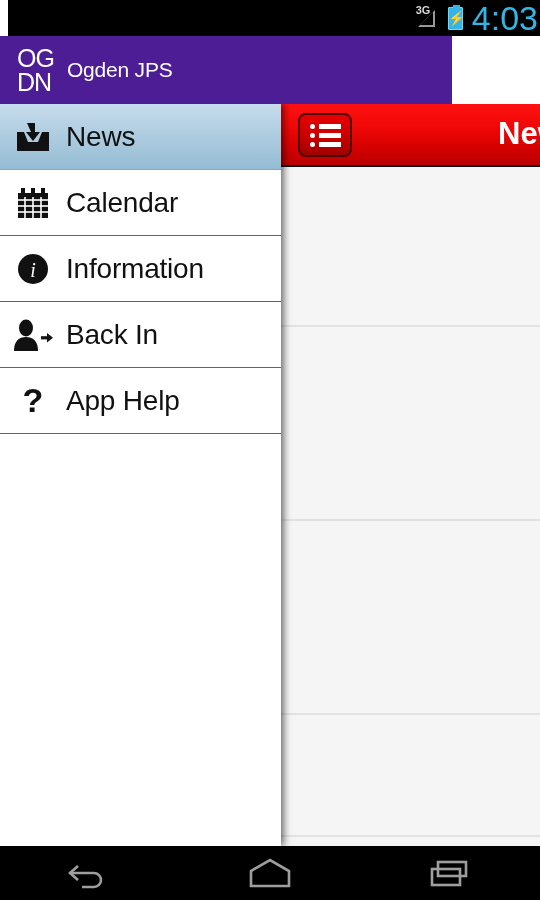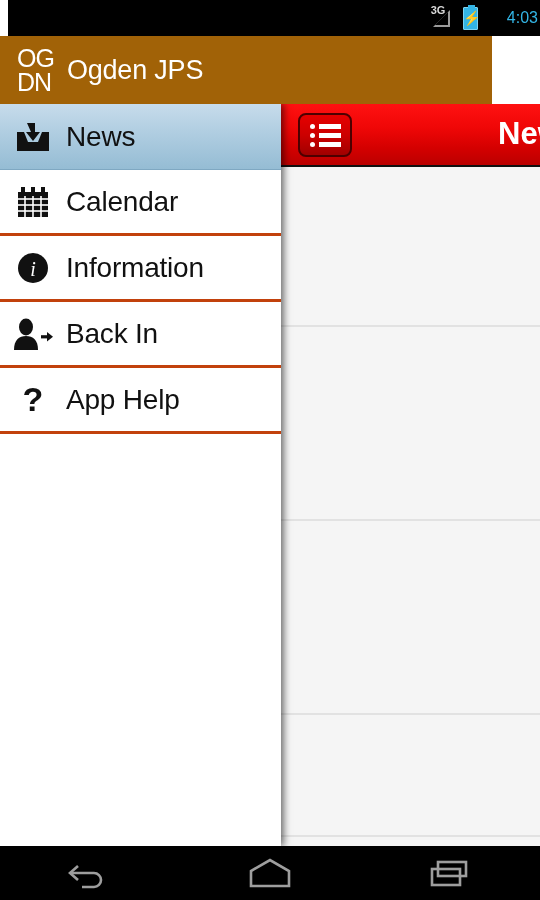--- a/index.html
+++ b/index.html
@@ -77,48 +77,47 @@
   .sb-batt .bolt {
     position: absolute;
     inset: 0;
     color: #ffffff;
     font-size: 14px;
     line-height: 21px;
     text-align: center;
   }
   .sb-time {
     color: #33b5e5;
-    font-size: 16px;
+    font-size: 34px;
     line-height: 26px;
     letter-spacing: 0px;
-    margin-left: 20px;
   }
 
   
   #appbar {
     position: absolute;
     top: 36px; left: 0;
-    width: 492px; height: 68px;
-    background: #a16207;
+    width: 452px; height: 68px;
+    background: #4c1d95;
     display: flex;
     align-items: center;
     box-sizing: border-box;
     padding-left: 17px;
   }
   #app-logo {
     color: #ffffff;
     font-size: 25px;
     line-height: 24px;
     letter-spacing: -1px;
     font-weight: normal;
     margin-right: 13px;
   }
   #app-title {
     color: #ffffff;
-    font-size: 27px;
+    font-size: 21px;
     letter-spacing: -0.2px;
   }
 
   
   #content {
     position: absolute;
     top: 104px; left: 0;
     width: 540px; height: 742px;
     overflow: hidden;
   }
@@ -215,21 +214,21 @@
     width: 281px; height: 742px;
     background: #ffffff;
     box-shadow: 3px 0 7px rgba(0,0,0,0.55);
     overflow: hidden;
   }
   .drawer-item {
     position: relative;
     height: 66px;
     display: flex;
     align-items: center;
-    border-bottom: 3px solid #c2410c;
+    border-bottom: 1px solid #c2410c;
     box-sizing: border-box;
     background: #ffffff;
   }
   .drawer-item.selected {
     background: linear-gradient(to bottom, #c7dceb 0%, #b2cfe2 40%, #95bcd4 100%);
     border-bottom: 1px solid #7fa8c2;
   }
   .di-icon {
     width: 66px;
     min-width: 66px;

